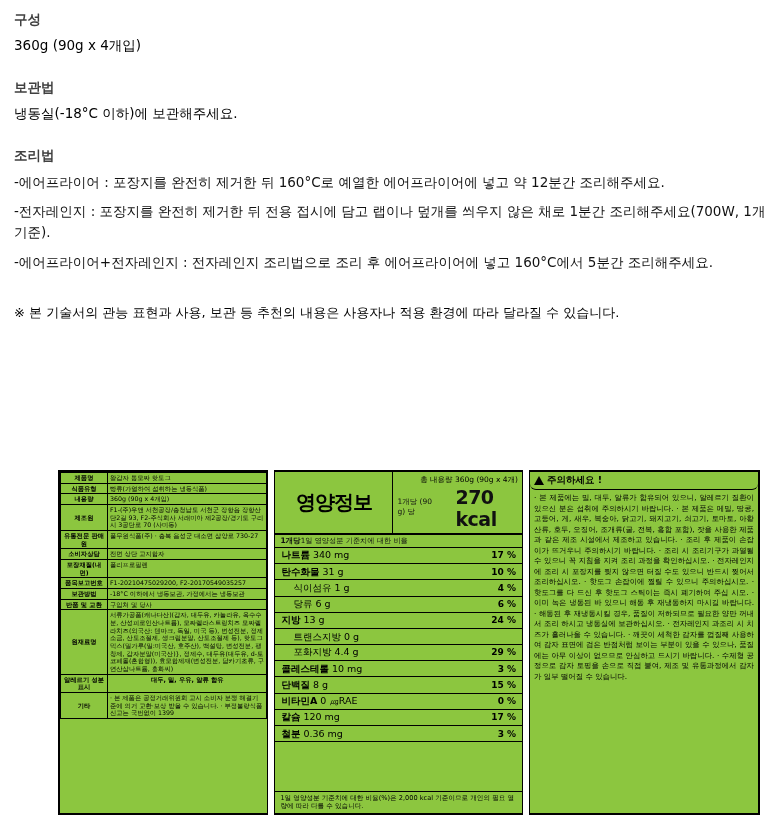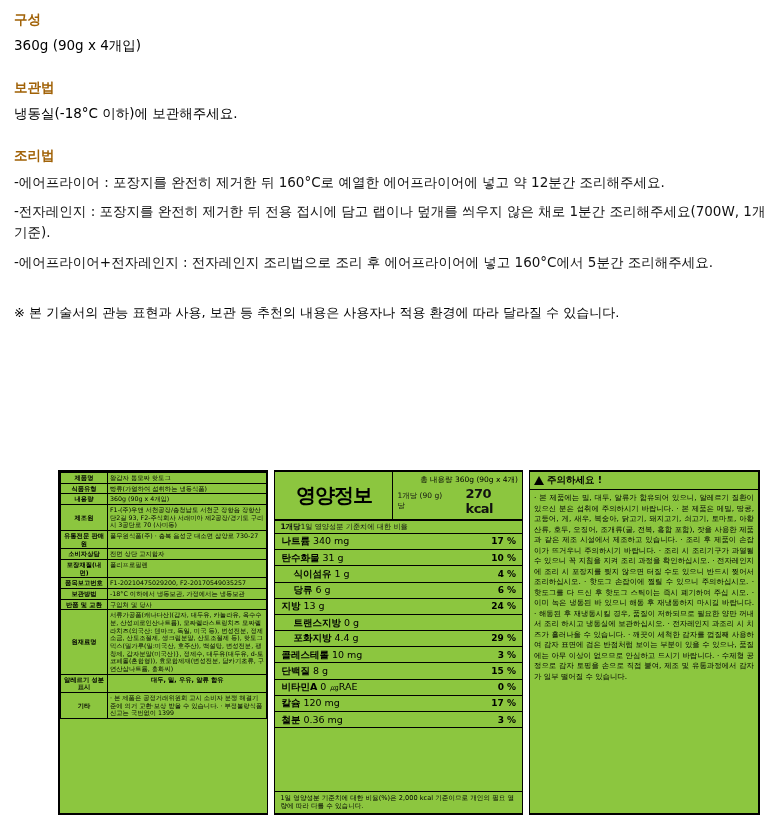--- a/index.html
+++ b/index.html
@@ -8,21 +8,21 @@
     width: 780px; height: 834px;
     background: #ffffff;
     font-family: "DejaVu Sans", "Liberation Sans", sans-serif;
     color: #111;
   }
   .page { position: relative; width: 780px; height: 834px; }
 
   
   .text-section { padding: 10px 14px 0 14px; }
   .sec-head {
-    font-size: 13.5px; font-weight: bold; color: #a16207;
+    font-size: 13.5px; font-weight: bold; color: #404040;
     margin: 0 0 7px 0; line-height: 1.35;
   }
   .sec-body {
     font-size: 13.5px; color: #000; line-height: 1.55;
     margin: 0 0 22px 0;
   }
   .sec-line { margin: 0 0 9px 0; font-size: 13.5px; line-height: 1.55; }
   .note {
     font-size: 13px; color: #000; line-height: 1.5;
     margin: 30px 0 0 0;
@@ -65,55 +65,55 @@
     font-size: 20px; font-weight: bold; letter-spacing: -1px; color: #000;
     border-right: 1.5px solid #000; padding: 4px 0;
   }
   .nut-top-right { flex: 1; padding: 3px 4px; }
   .nut-total { font-size: 7.5px; text-align: right; line-height: 1.3; color: #000; }
   .nut-serv {
     display: flex; align-items: baseline; 
     margin-top: 1px;
   }
   .nut-serv .s-left { font-size: 7.5px; }
-  .nut-serv .s-kcal { font-size: 13px; font-weight: bold; letter-spacing: -0.5px; margin-left: 18px; }
+  .nut-serv .s-kcal { font-size: 19px; font-weight: bold; letter-spacing: -0.5px; margin-left: 18px; }
 
   .nut-sub {
     display: flex; justify-content: flex-start; align-items: baseline;
     padding: 1px 5px 1px 5px; border-bottom: 1.2px solid #000;
   }
   .nut-sub .a { font-size: 7.5px; font-weight: bold; }
   .nut-sub .b { font-size: 7.2px; }
 
   .nut-rows { flex: 1; display: flex; flex-direction: column; }
   .nrow {
     display: flex; justify-content: space-between; align-items: baseline;
     padding: 1.5px 6px 1.5px 6px; border-bottom: 0.8px solid #000;
     font-size: 9.5px; line-height: 1.25; color: #000;
   }
   .nrow .nm { font-weight: bold; }
   .nrow .pc { font-weight: bold; font-size: 9px; }
   .nrow.ind { padding-left: 18px; }
-  .nrow.ind .nm { font-weight: bold; }
+  .nrow.ind .nm { font-weight: normal; }
   .nrow.thick { border-bottom: 1.4px solid #000; }
   .nut-foot {
     padding: 2px 5px; font-size: 6.6px; line-height: 1.3; color: #000;
     border-top: 1.4px solid #000;
   }
 
   
   .panel-right {
     width: 247px; background: #8cc63f;
     border: 2px solid #000; border-left: 1px solid #000;
     display: flex; flex-direction: column;
   }
   .caution-head {
     display: flex; align-items: center; gap: 3px;
     padding: 2px 4px; border-bottom: 1.4px solid #000;
-    font-size: 9.5px; font-weight: bold; color: #000;
+    font-size: 9.5px; font-weight: bold; color: #000; border-radius: 6px;
   }
   .tri {
     width: 0; height: 0; border-left: 5px solid transparent;
     border-right: 5px solid transparent; border-bottom: 9px solid #000;
     position: relative; display: inline-block;
   }
   .caution-body {
     padding: 3px 4px; font-size: 7.4px; line-height: 1.42;
     color: #000; text-align: justify;
   }

